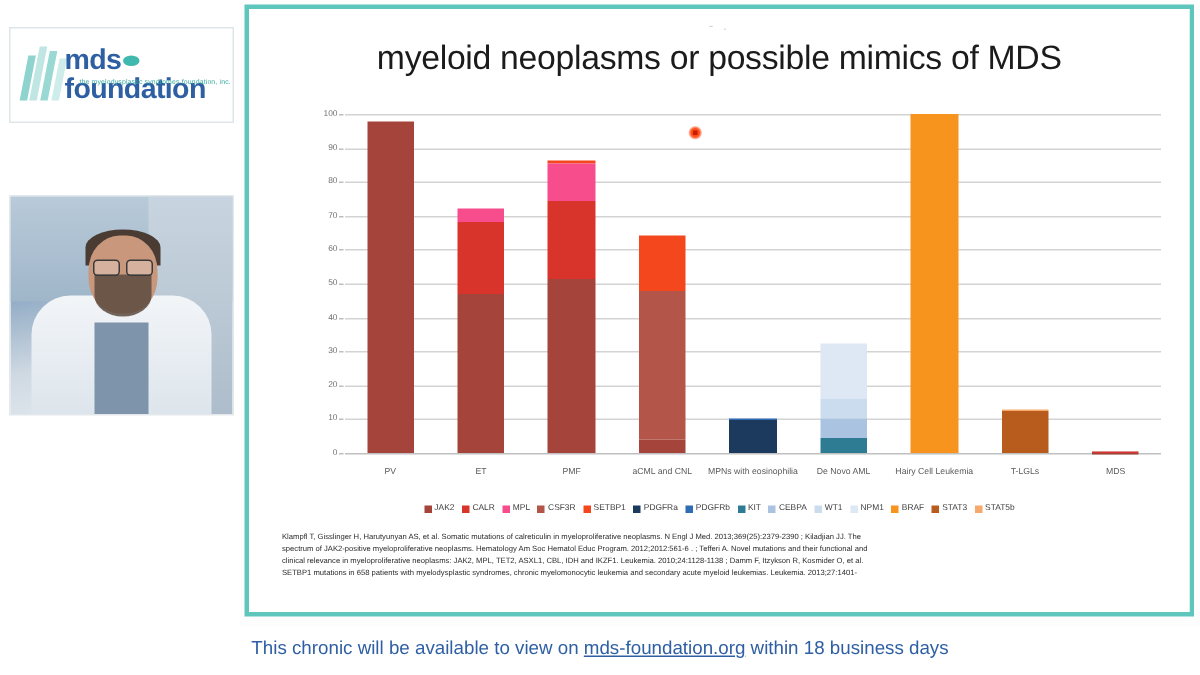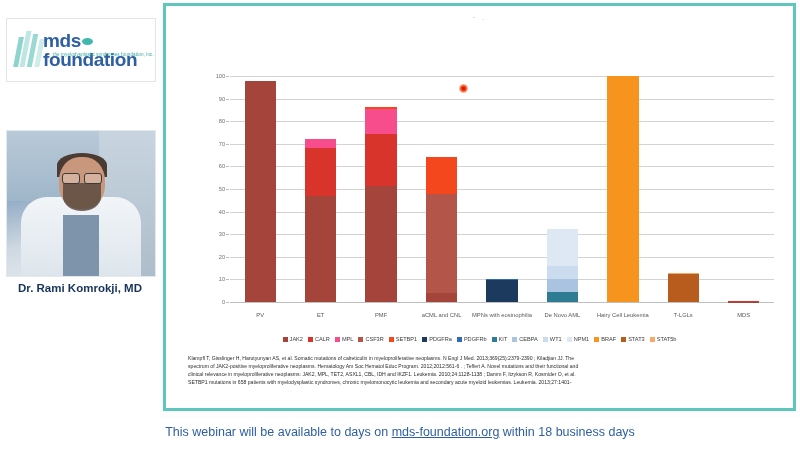--- a/index.html
+++ b/index.html
@@ -133,26 +133,26 @@
       <div class="ph-shirt"></div>
       <div class="ph-hair"></div>
       <div class="ph-head"></div>
       <div class="ph-beard"></div>
       <div class="ph-glass">
           <b></b>
           <b></b>
         </div>
     </div>
 
-    <div class="spk-name">Dr. Rami Komrokji, MD</div>
   </div>
 
   <div class="slide">
     <div class="slide-inner">
       <div class="title-ghost">- .</div>
+      <div class="slide-title">myeloid neoplasms or possible mimics of MDS</div>
 
       <div class="chart">
         <div class="plot">
           <div id="grid">
               <div class="gridline axis0" style="top: 100%;"></div>
               <div class="ytick" style="top: 100%;">0</div>
               <div class="ytickdash" style="top: 100%;"></div>
               <div class="gridline" style="top: 90%;"></div>
               <div class="ytick" style="top: 90%;">10</div>
               <div class="ytickdash" style="top: 90%;"></div>
@@ -325,16 +325,16 @@
           <div>Klampfl T, Gisslinger H, Harutyunyan AS, et al. Somatic mutations of calreticulin in myeloproliferative neoplasms. N Engl J Med. 2013;369(25):2379-2390 ; Kiladjian JJ. The</div>
           <div>spectrum of JAK2-positive myeloproliferative neoplasms. Hematology Am Soc Hematol Educ Program. 2012;2012:561-6 . ; Tefferi A. Novel mutations and their functional and</div>
           <div>clinical relevance in myeloproliferative neoplasms: JAK2, MPL, TET2, ASXL1, CBL, IDH and IKZF1. Leukemia. 2010;24:1128-1138 ; Damm F, Itzykson R, Kosmider O, et al.</div>
           <div>SETBP1 mutations in 658 patients with myelodysplastic syndromes, chronic myelomonocytic leukemia and secondary acute myeloid leukemias. Leukemia. 2013;27:1401-</div>
         </div>
     </div>
   </div>
 
   <div class="footer"></div>
   <div class="footer-text">
-    <span>This webinar will be available to days on </span><u>mds-foundation.org</u><span> within 18 business days</span>
+    <span>This chronic will be available to view on </span><u>mds-foundation.org</u><span> within 18 business days</span>
   </div>
 
 </div>
 
 </body></html>

